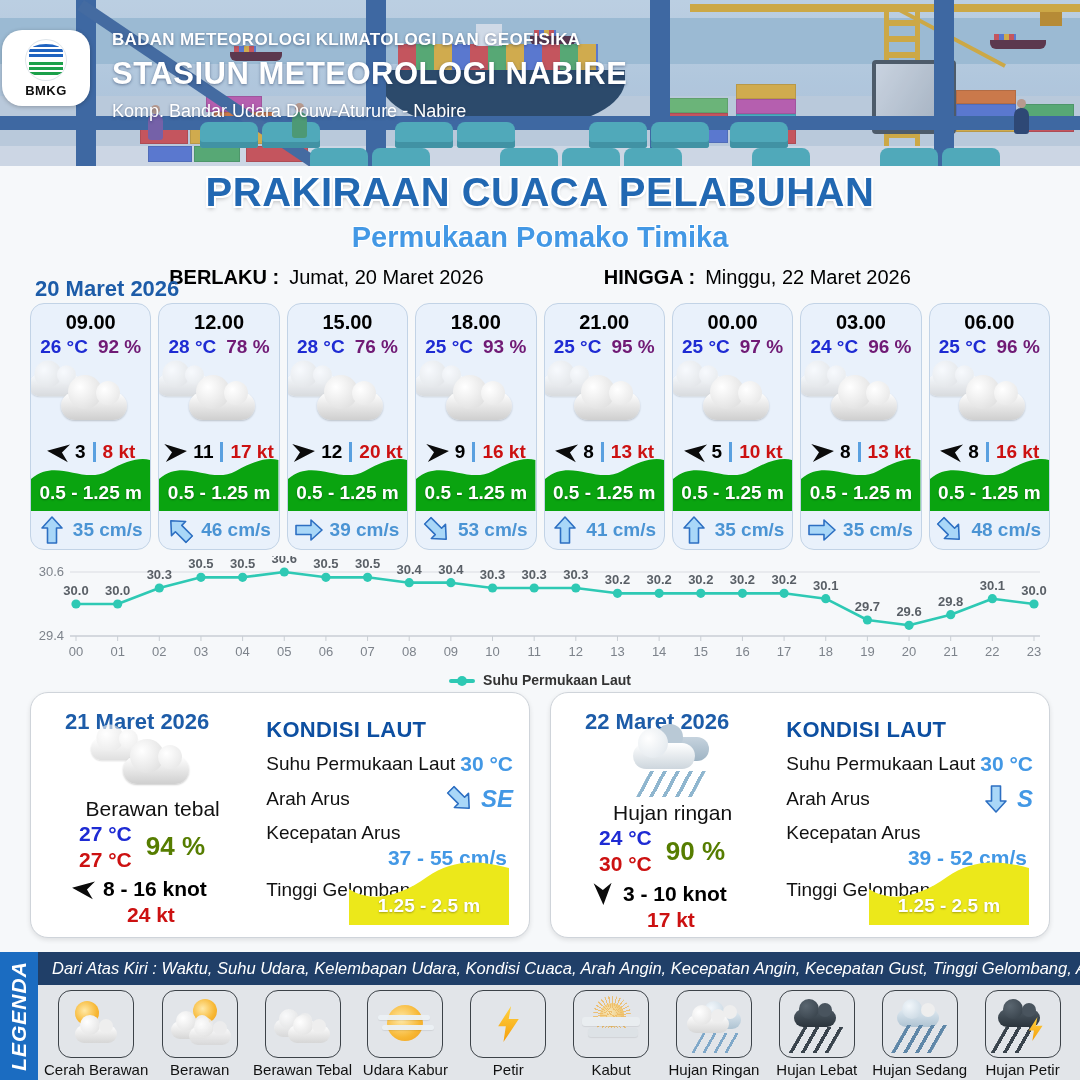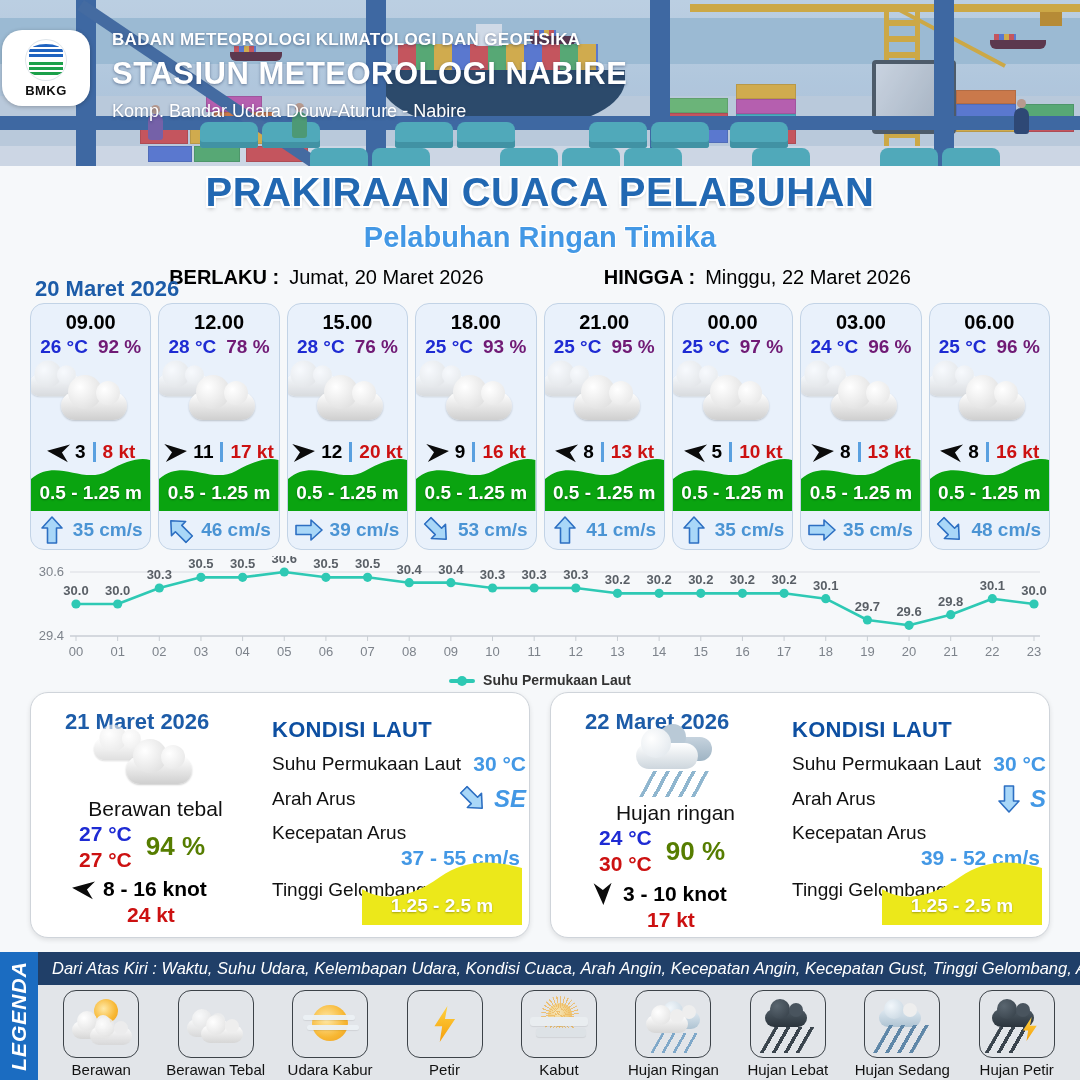--- a/index.html
+++ b/index.html
@@ -104,21 +104,21 @@
 
   
   .chartblock{position:absolute;left:30px;top:556px;width:1020px;height:132px;}
   .chart-legend{position:absolute;left:0;bottom:0;width:100%;text-align:center;font-size:14px;color:#333;font-weight:bold;}
   .chart-legend .mark{display:inline-block;vertical-align:middle;width:26px;height:4px;background:#2ec9b4;border-radius:2px;position:relative;margin-right:8px;}
   .chart-legend .mark::after{content:"";position:absolute;left:8px;top:-3px;width:10px;height:10px;border-radius:50%;background:#2ec9b4;}
 
   
   .daycards{position:absolute;left:30px;top:692px;width:1020px;display:flex;gap:20px;}
   .dcard{flex:1;height:246px;background:#fff;border:1px solid #cfd4da;border-radius:18px;box-shadow:0 2px 5px rgba(0,0,0,.10);
-     display:flex;padding:10px 3px 10px 20px;box-sizing:border-box;}
+     display:flex;padding:10px 16px 10px 20px;box-sizing:border-box;}
   .dc-left{width:44%;display:flex;flex-direction:column;}
   .dc-date{font-size:22px;font-weight:bold;color:#1d5ca8;margin:6px 0 0 14px;}
   .dc-icon{height:78px;display:flex;align-items:center;justify-content:center;}
   .dc-cond{font-size:21px;color:#111;text-align:center;margin-top:2px;}
   .dc-temps{display:flex;align-items:center;gap:14px;margin-left:28px;}
   .dc-temps .tcol{display:flex;flex-direction:column;font-size:21px;font-weight:bold;line-height:1.25;}
   .dc-temps .tblue{color:#1e2bd3;}
   .dc-temps .tred{color:#cc1111;}
   .dc-temps .rh{font-size:26px;font-weight:bold;color:#567d00;}
   .dc-wind{display:flex;align-items:center;gap:8px;margin:4px 0 0 20px;font-size:21px;font-weight:bold;color:#000;}
@@ -270,21 +270,21 @@
   </div>
   <div class="hdr-texts">
     <div class="hdr-org">BADAN METEOROLOGI KLIMATOLOGI DAN GEOFISIKA</div>
     <div class="hdr-station">STASIUN METEOROLOGI NABIRE</div>
     <div class="hdr-addr">Komp. Bandar Udara Douw-Aturure - Nabire</div>
   </div>
 </div>
 
 <div class="titleblock">
   <div class="title-main">PRAKIRAAN CUACA PELABUHAN</div>
-  <div class="title-sub">Pelabuhan Ringan Timika</div>
+  <div class="title-sub">Permukaan Pomako Timika</div>
   <div class="valid-row">
     <b>BERLAKU :</b><span class="val">Jumat, 20 Maret 2026</span><span class="gap"></span><b>HINGGA :</b><span class="val">Minggu, 22 Maret 2026</span>
   </div>
 </div>
 
 <div class="day1-date">20 Maret 2026</div>
 
 <div class="cards">
 
   <div class="fcard">
@@ -816,20 +816,27 @@
 </div>
 
 <div class="legend">
   <div class="legend-side">
       <span>LEGENDA</span>
     </div>
   <div class="legend-note">Dari Atas Kiri : Waktu, Suhu Udara, Kelembapan Udara, Kondisi Cuaca, Arah Angin, Kecepatan Angin, Kecepatan Gust, Tinggi Gelombang, Arah Arus, Kecepatan Arus</div>
   <div class="legend-items">
     <div class="litem">
       <div class="ltile">
+          <div class="sun small abs" style="left:16px;top:10px;"></div>
+          <div class="minicloud abs" style="left:16px;top:34px;"></div>
+        </div>
+      <div class="llabel">Cerah Berawan</div>
+    </div>
+    <div class="litem">
+      <div class="ltile">
           <div class="sun small abs" style="left:30px;top:8px;"></div>
           <div class="minicloud abs" style="left:8px;top:30px;"></div>
           <div class="minicloud abs" style="left:26px;top:36px;opacity:.85;"></div>
         </div>
       <div class="llabel">Berawan</div>
     </div>
     <div class="litem">
       <div class="ltile">
           <div class="minicloud abs" style="left:8px;top:28px;opacity:.8;"></div>
           <div class="minicloud abs" style="left:22px;top:34px;"></div>

